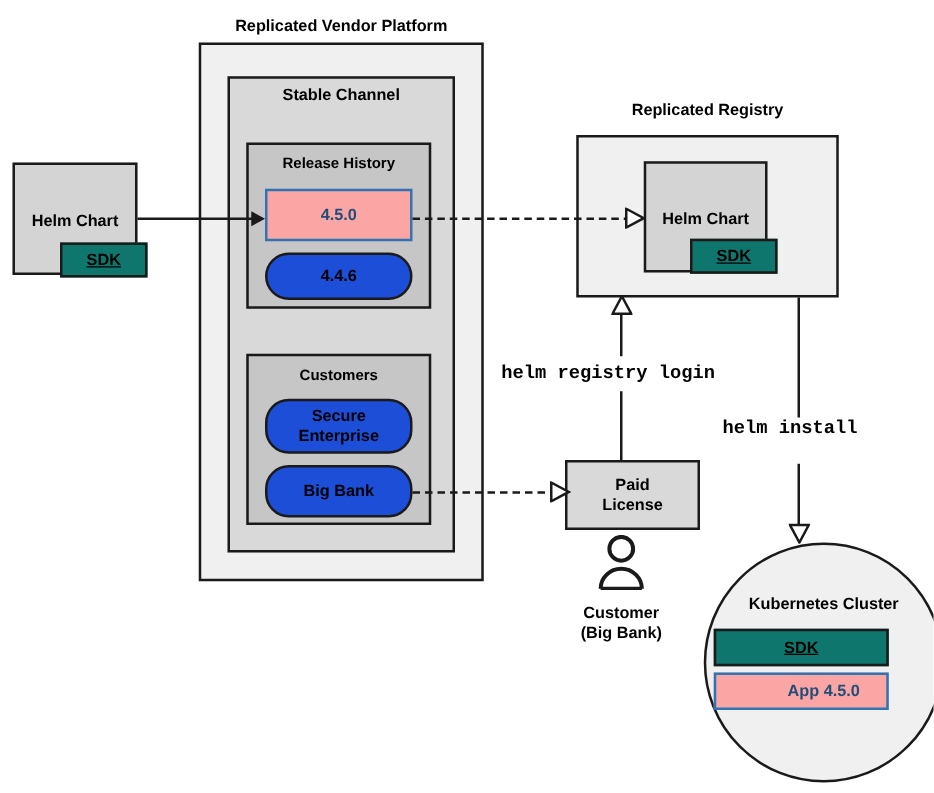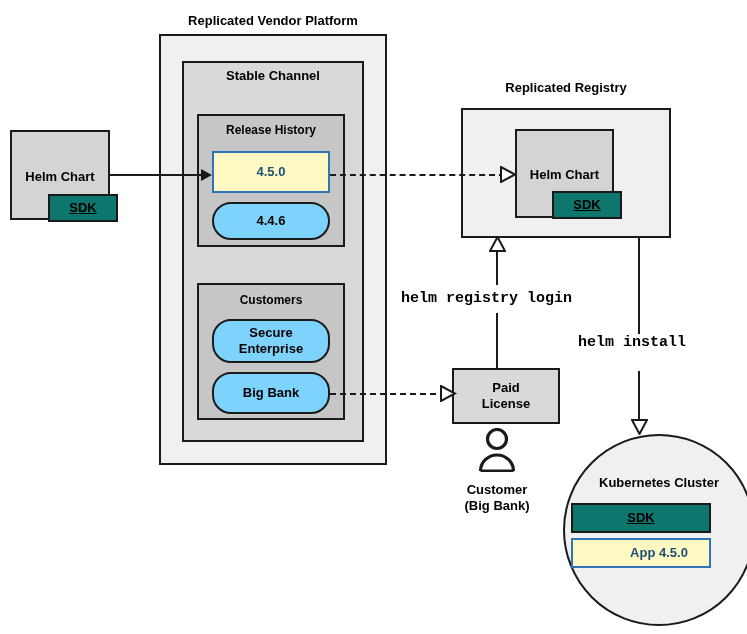--- a/index.html
+++ b/index.html
@@ -33,26 +33,26 @@
     text-align: center;
     font-weight: bold;
     color: #000000;
     line-height: 1.22;
     white-space: pre-line;
   }
   
   .fill-platform   { background: #f0f0f0; }
   .fill-channel    { background: #d9d9d9; }
   .fill-group      { background: #c6c6c6; }
-  .fill-item       { background: #7dd3fc; border-radius: 19px; }
+  .fill-item       { background: #1d4ed8; border-radius: 19px; }
   .fill-white      { background: #0f766e; text-decoration: underline; }
   .fill-chart      { background: #d4d4d4; }
   .fill-registry   { background: #f0f0f0; }
   .fill-license    { background: #d9d9d9; }
-  .fill-blue       { background: #fef9c3; border-color: #2e75b6; color: #1f4e79; text-align: center; }
+  .fill-blue       { background: #fca5a5; border-color: #2e75b6; color: #1f4e79; text-align: center; }
 
   
   .grp-title {
     position: absolute;
     left: 0; right: 0;
     text-align: center;
     font-weight: bold;
     color: #000000;
   }
 

